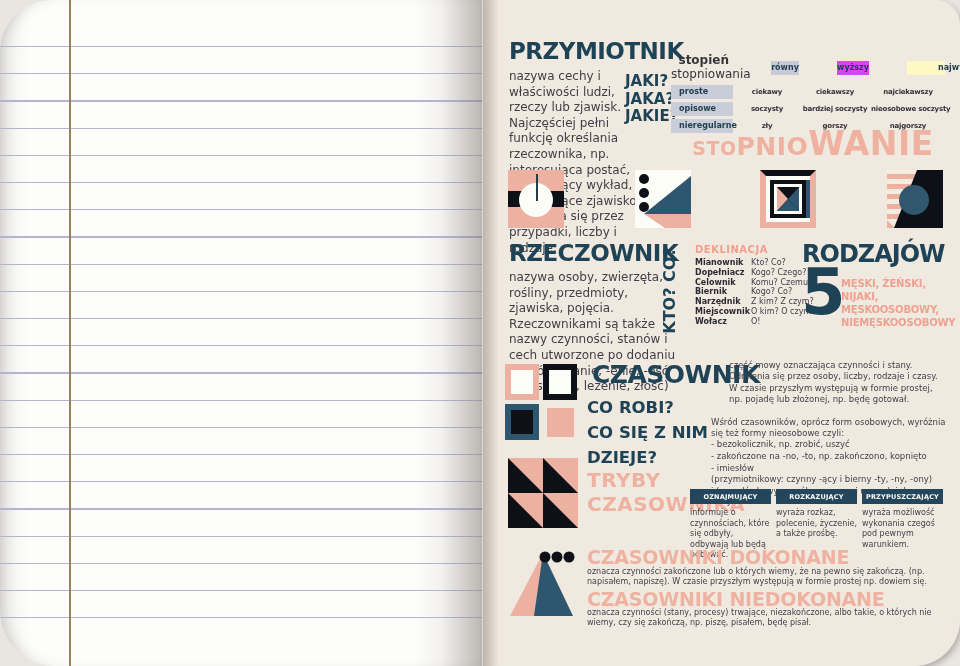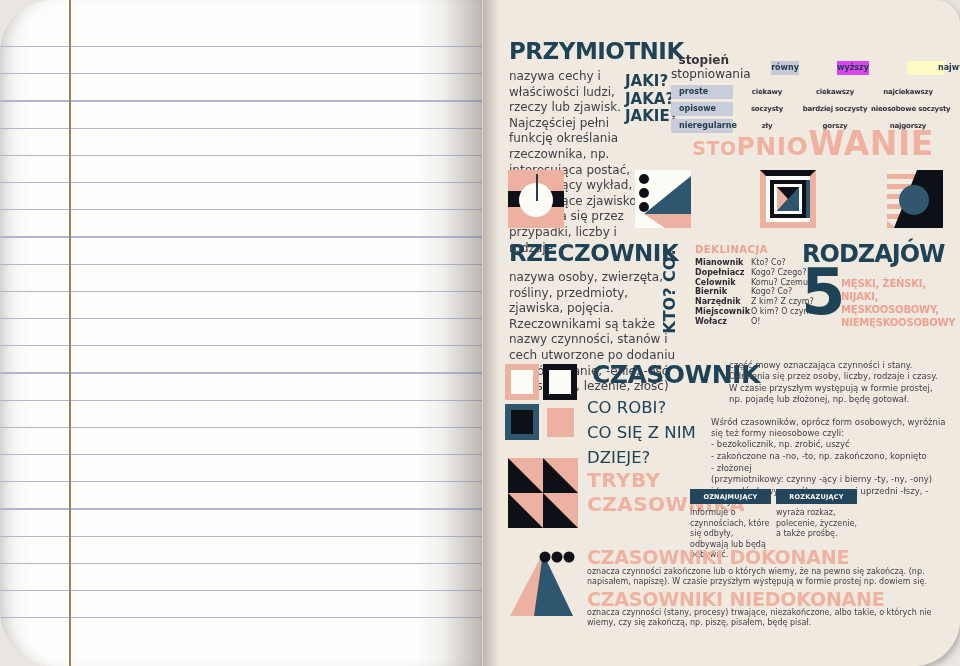--- a/index.html
+++ b/index.html
@@ -53,21 +53,21 @@
   .dekl-list { position:absolute; left:212px; top:258px; }
   .dekl-row { display:flex; line-height:9.8px; }
   .dekl-name { width:56px; font-size:8px; font-weight:800; color:#2c2b33; }
   .dekl-q { font-size:8px; color:#403f49; white-space:nowrap; }
   .rodzajow { position:absolute; left:319px; top:240px; font-size:24px; font-weight:800; color:#1f4356; letter-spacing:-1px; }
   .big5 { position:absolute; left:318px; top:262px; font-size:64px; line-height:.95; font-weight:800; color:#1f4356; }
   .rodzaje-list { position:absolute; left:358px; top:277px; width:110px;
     font-size:10px; line-height:1.3; font-weight:800; color:#efa190; letter-spacing:-.2px; }
 
   
-  .verb-q { position:absolute; left:104px; top:395px; font-size:16.5px; line-height:25px; font-weight:400; color:#1f4356; }
+  .verb-q { position:absolute; left:104px; top:395px; font-size:16.5px; line-height:25px; font-weight:700; color:#1f4356; }
   .verb-intro { position:absolute; left:246px; top:360px; width:216px; font-size:8.5px; line-height:1.33; color:#403f49; }
   .verb-details { position:absolute; left:212px; top:417px; width:252px; font-size:8.5px; line-height:1.25; color:#403f49; }
   .verb-details p { margin:0 0 1px 16px; }
   .tryby-title { position:absolute; left:104px; top:468px; font-size:20px; line-height:24px; font-weight:800; color:#efb2a1; letter-spacing:.5px; }
   .modes { position:absolute; left:207px; top:489px; display:flex; gap:5px; }
   .mode { width:81px; }
   .mode-head { background:#24465c; color:#fdfdf8; font-size:6.5px; font-weight:800; text-align:center; padding:3.5px 0; letter-spacing:.2px; }
   .mode-desc { font-size:8px; line-height:1.32; color:#403f49; padding-top:4px; }
   .aspect-title { position:absolute; font-size:19px; font-weight:800; color:#efb2a1; letter-spacing:-.2px; }
   .aspect-desc { position:absolute; left:104px; width:358px; font-size:8px; line-height:1.3; color:#403f49; }
@@ -215,21 +215,21 @@
     <div class="verb-q">
       <div>CO ROBI?</div>
       <div>CO SIĘ Z NIM</div>
       <div>DZIEJE?</div>
     </div>
     <div class="verb-intro">część mowy oznaczająca czynności i stany. Odmienia się przez osoby, liczby, rodzaje i czasy. W czasie przyszłym występują w formie prostej, np. pojadę lub złożonej, np. będę gotował.</div>
     <div class="verb-details">
       <p>Wśród czasowników, oprócz form osobowych, wyróżnia się też formy nieosobowe czyli:</p>
       <p>- bezokolicznik, np. zrobić, uszyć</p>
       <p>- zakończone na -no, -to, np. zakończono, kopnięto</p>
-      <p>- złożonej</p>
+      <p>- imiesłów</p>
       <p>(przymiotnikowy: czynny -ący i bierny -ty, -ny, -ony)</p>
       <p>i (przysłówkowy: współczesny -ąc i uprzedni -łszy, -wszy)</p>
     </div>
 
     <svg class="icon-abs" style="left:25px; top:458px;" width="70" height="70">
       <rect width="70" height="70" fill="#ecb1a0"></rect>
       <polygon points="0,0 35,35 0,35" fill="#0d1117"></polygon>
       <polygon points="35,0 70,35 35,35" fill="#0d1117"></polygon>
       <polygon points="0,35 35,70 0,70" fill="#0d1117"></polygon>
       <polygon points="35,35 70,70 35,70" fill="#0d1117"></polygon>
@@ -240,20 +240,24 @@
     </div>
     <div class="modes">
       <div class="mode">
         <div class="mode-head">OZNAJMUJĄCY</div>
         <div class="mode-desc">informuje o czynnościach, które się odbyły, odbywają lub będą odbywać.</div>
       </div>
       <div class="mode">
         <div class="mode-head">ROZKAZUJĄCY</div>
         <div class="mode-desc">wyraża rozkaz, polecenie, życzenie, a także prośbę.</div>
       </div>
+      <div class="mode">
+        <div class="mode-head">PRZYPUSZCZAJĄCY</div>
+        <div class="mode-desc">wyraża możliwość wykonania czegoś pod pewnym warunkiem.</div>
+      </div>
     </div>
 
     <svg class="icon-abs" style="left:25px; top:550px;" width="70" height="68">
       <polygon points="35,3 2,66 36,66" fill="#ecb1a0"></polygon>
       <polygon points="35,3 65,66 26,66" fill="#2e566e"></polygon>
       <circle cx="37" cy="7" r="5.5" fill="#0d1117"></circle>
       <circle cx="49" cy="7" r="5.5" fill="#0d1117"></circle>
       <circle cx="61" cy="7" r="5.5" fill="#0d1117"></circle>
     </svg>
     <div class="aspect-title" style="left:104px; top:546px;">CZASOWNIKI DOKONANE</div>

